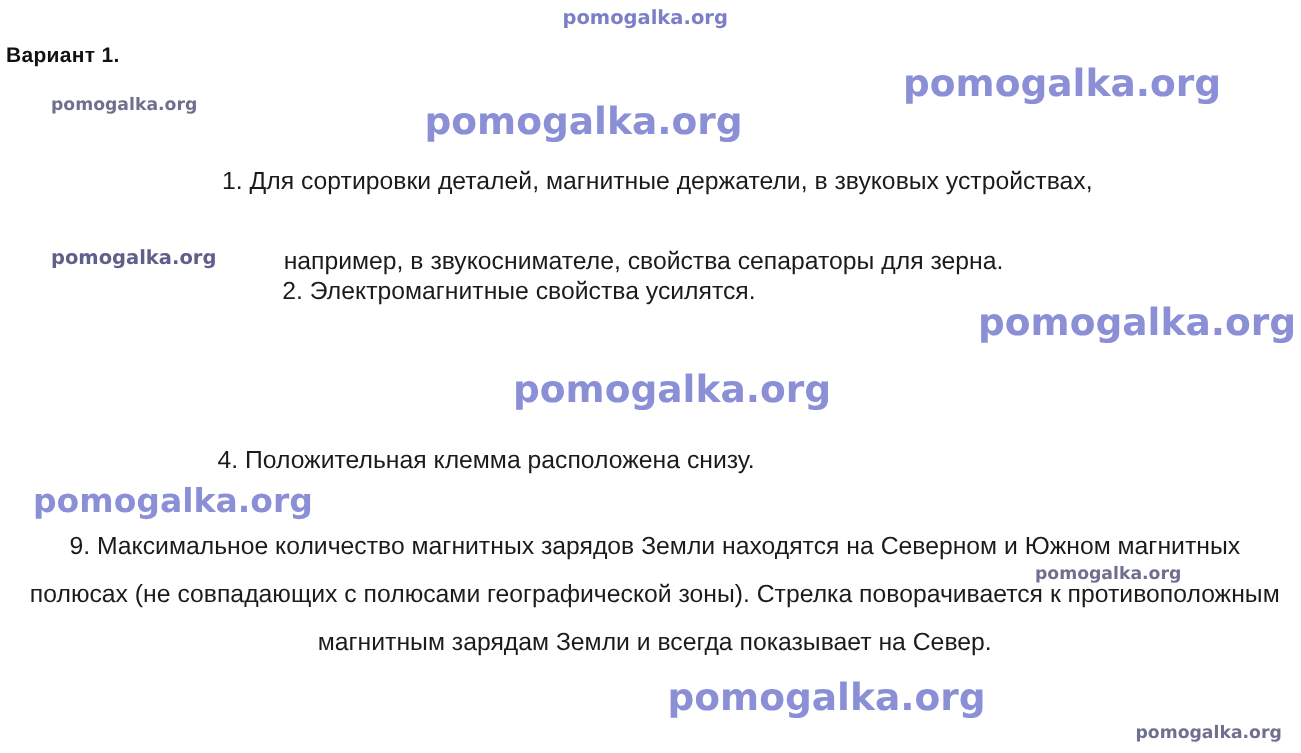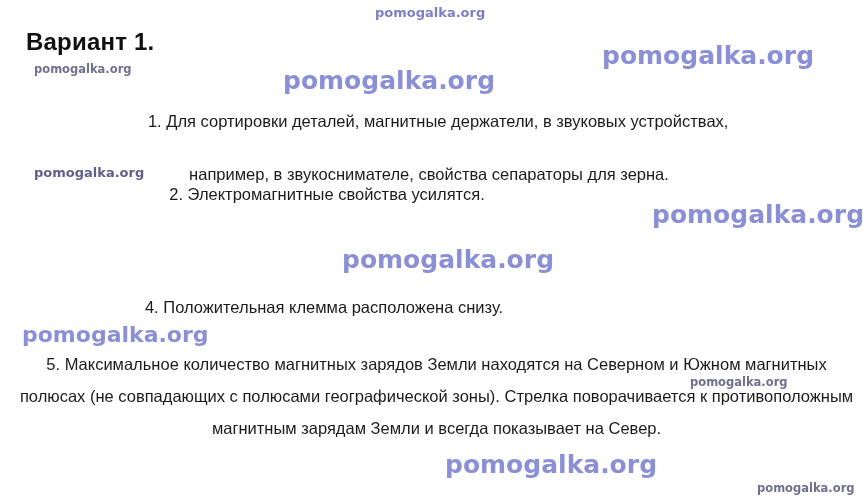--- a/index.html
+++ b/index.html
@@ -17,39 +17,39 @@
   }
 
   .page {
     position: relative;
     width: 688px;
     height: 502px;
   }
 
   .title {
     position: absolute;
-    left: 26px;
+    left: 4px;
     top: 28px;
-    font-size: 24px;
+    font-size: 14px;
     font-weight: bold;
     color: #111111;
     letter-spacing: 0.2px;
   }
 
   .para {
     position: absolute;
     font-size: 16.5px;
     line-height: 21px;
     color: #1b1b1b;
     white-space: pre-wrap;
     text-align: center;
   }
 
   .p1 { left: 14px; top: 90px;  width: 830px; }
-  .p2 { left: 7px; top: 184px; width: 640px; }
+  .p2 { left: 26px; top: 184px; width: 640px; }
   .p3 { left: 14px; top: 242px; width: 400px; }
   .p4 { left: 14px; top: 297px; width: 620px; }
   .p5 { left: 14px; top: 348px; width: 845px; line-height: 32px; }
 
   .p1 .l2 { display: block; margin-top: 11px; }
 
   
   .wm {
     position: absolute;
     color: #8a8fd8;
@@ -100,19 +100,19 @@
 
   <div class="wm wm-xl wm-e">pomogalka.org</div>
 
 
   <div class="wm wm-xl wm-f">pomogalka.org</div>
 
   <div class="para p4">4. Положительная клемма расположена снизу.</div>
 
   <div class="wm wm-lg wm-g">pomogalka.org</div>
 
-  <div class="para p5">5. Максимальное количество магнитных зарядов Земли находятся на Северном и Южном магнитных полюсах (не совпадающих с полюсами географической зоны). Стрелка поворачивается к противоположным магнитным зарядам Земли и всегда показывает на Север.</div>
+  <div class="para p5">9. Максимальное количество магнитных зарядов Земли находятся на Северном и Южном магнитных полюсах (не совпадающих с полюсами географической зоны). Стрелка поворачивается к противоположным магнитным зарядам Земли и всегда показывает на Север.</div>
 
   <div class="wm wm-sm wm-h">pomogalka.org</div>
   <div class="wm wm-xl wm-i">pomogalka.org</div>
   <div class="wm wm-sm wm-j">pomogalka.org</div>
 
 </div>
 
 </body></html>

